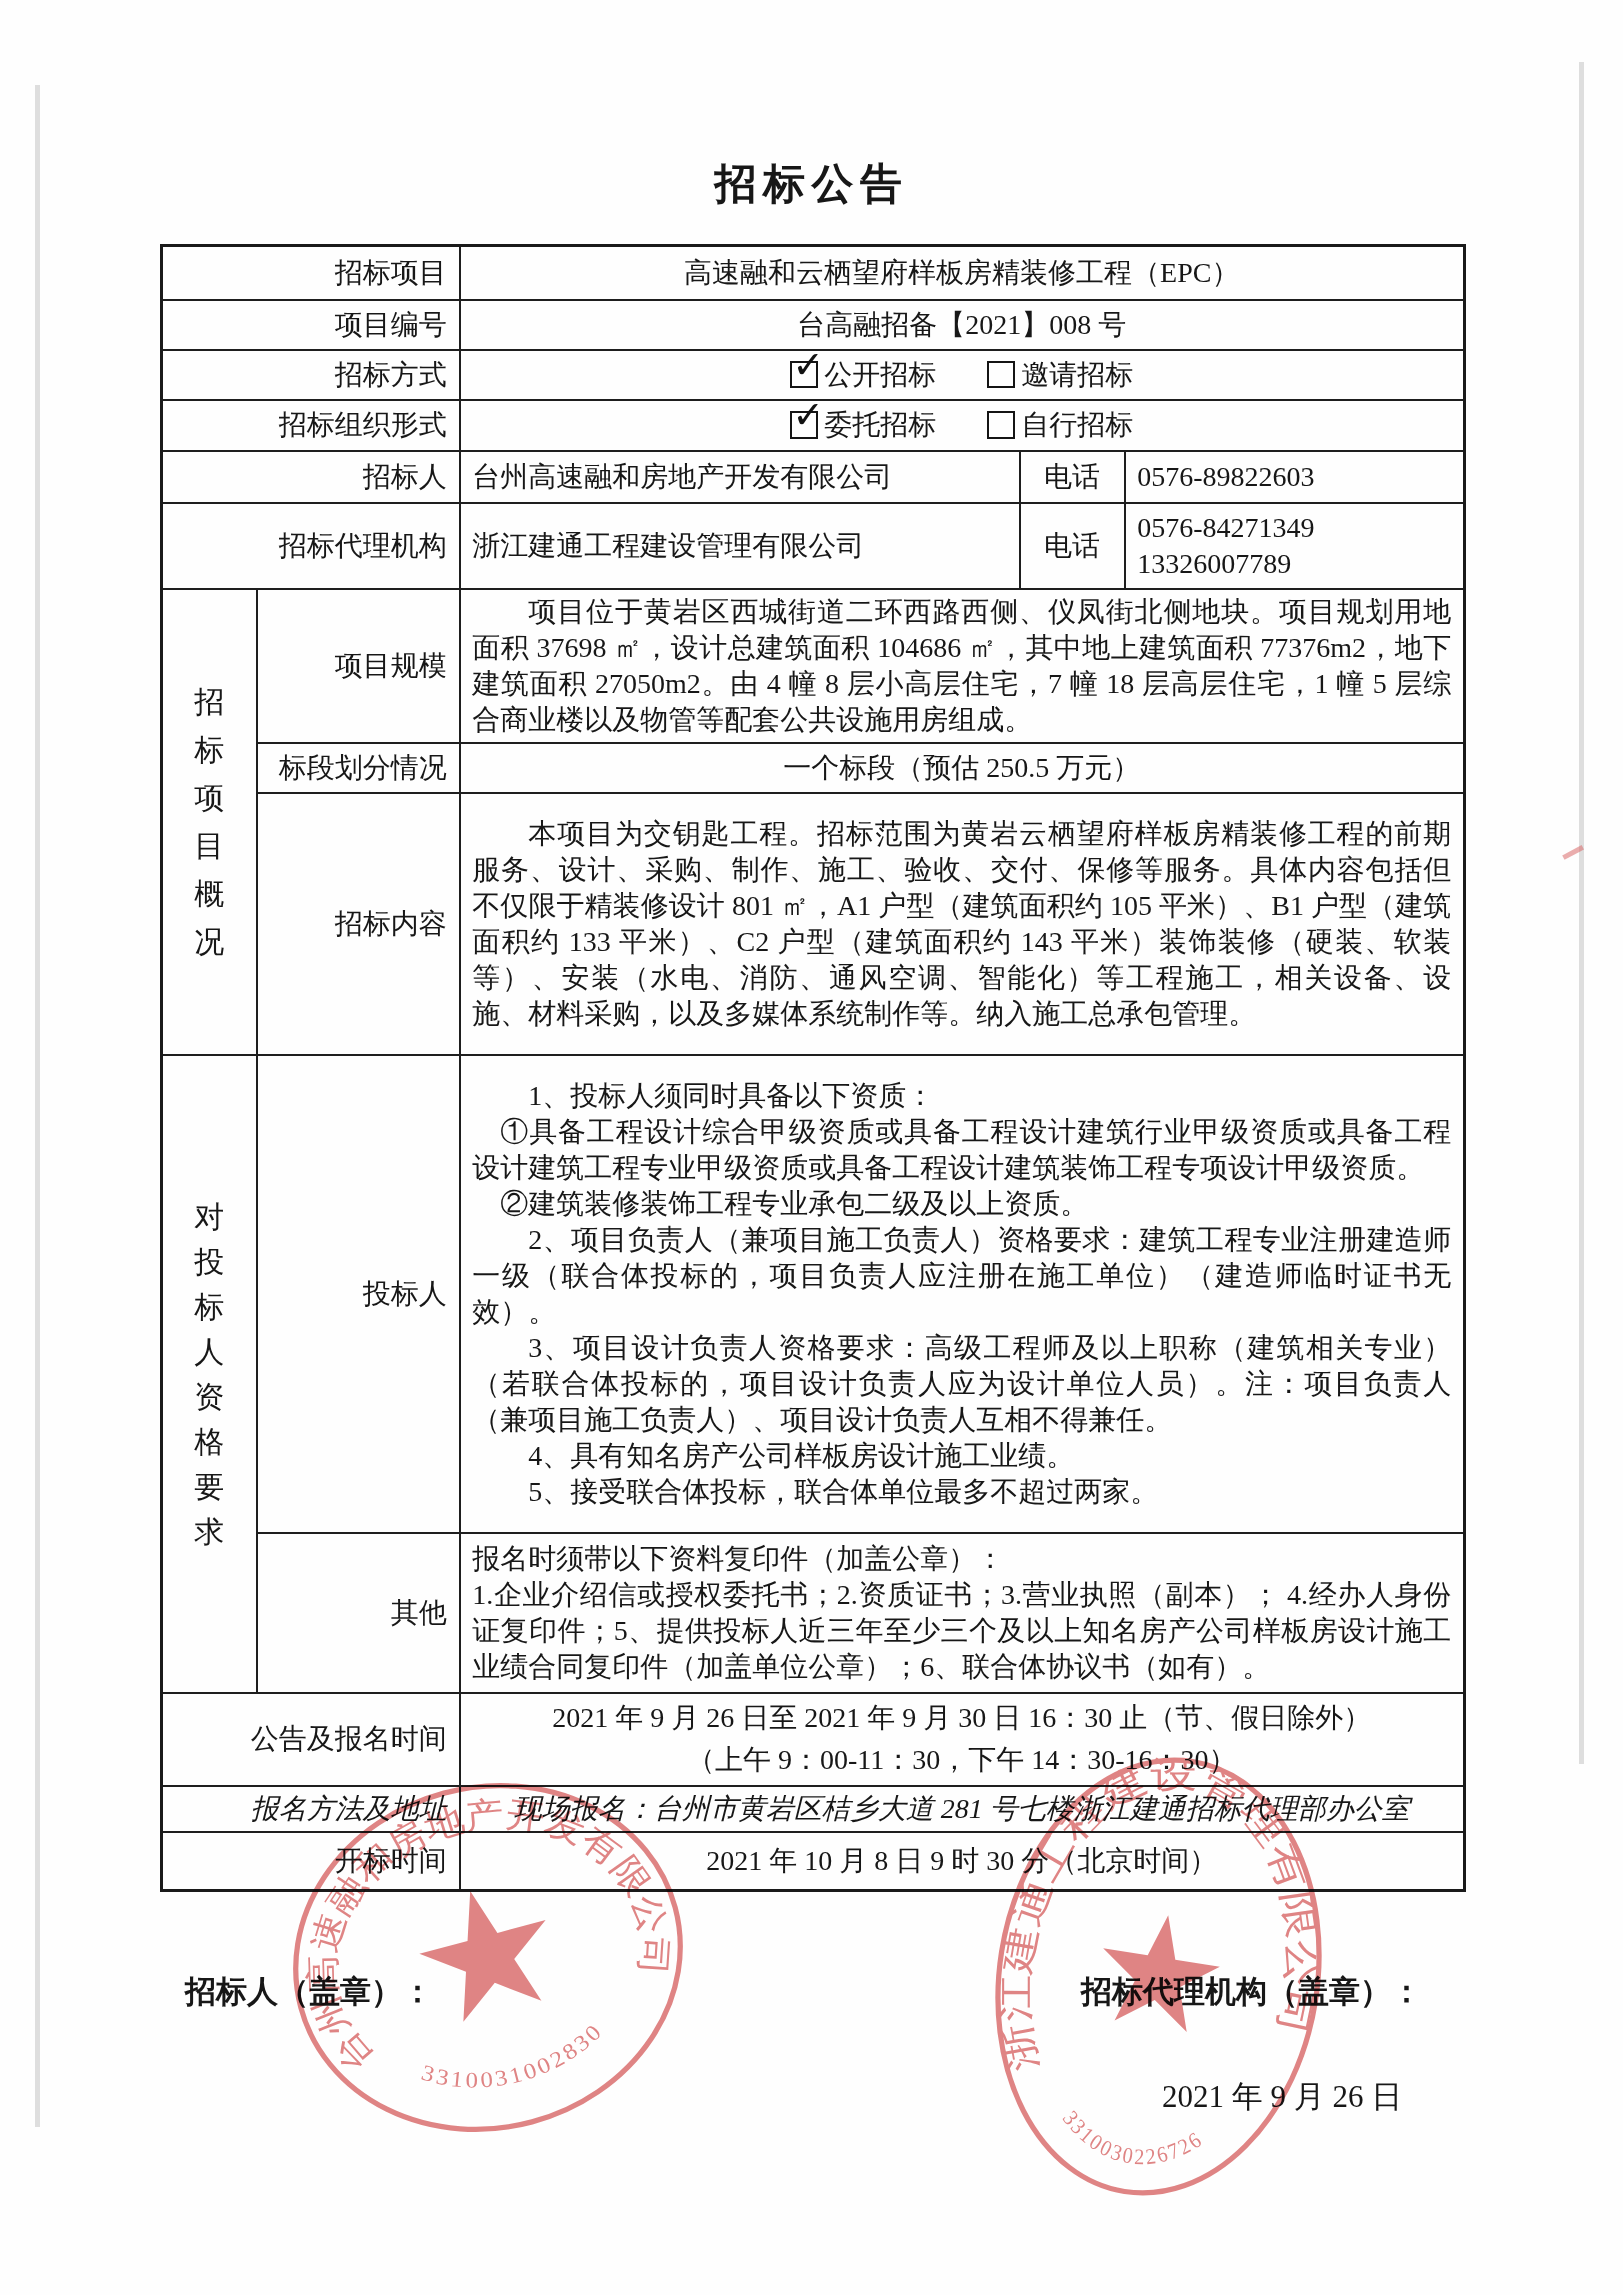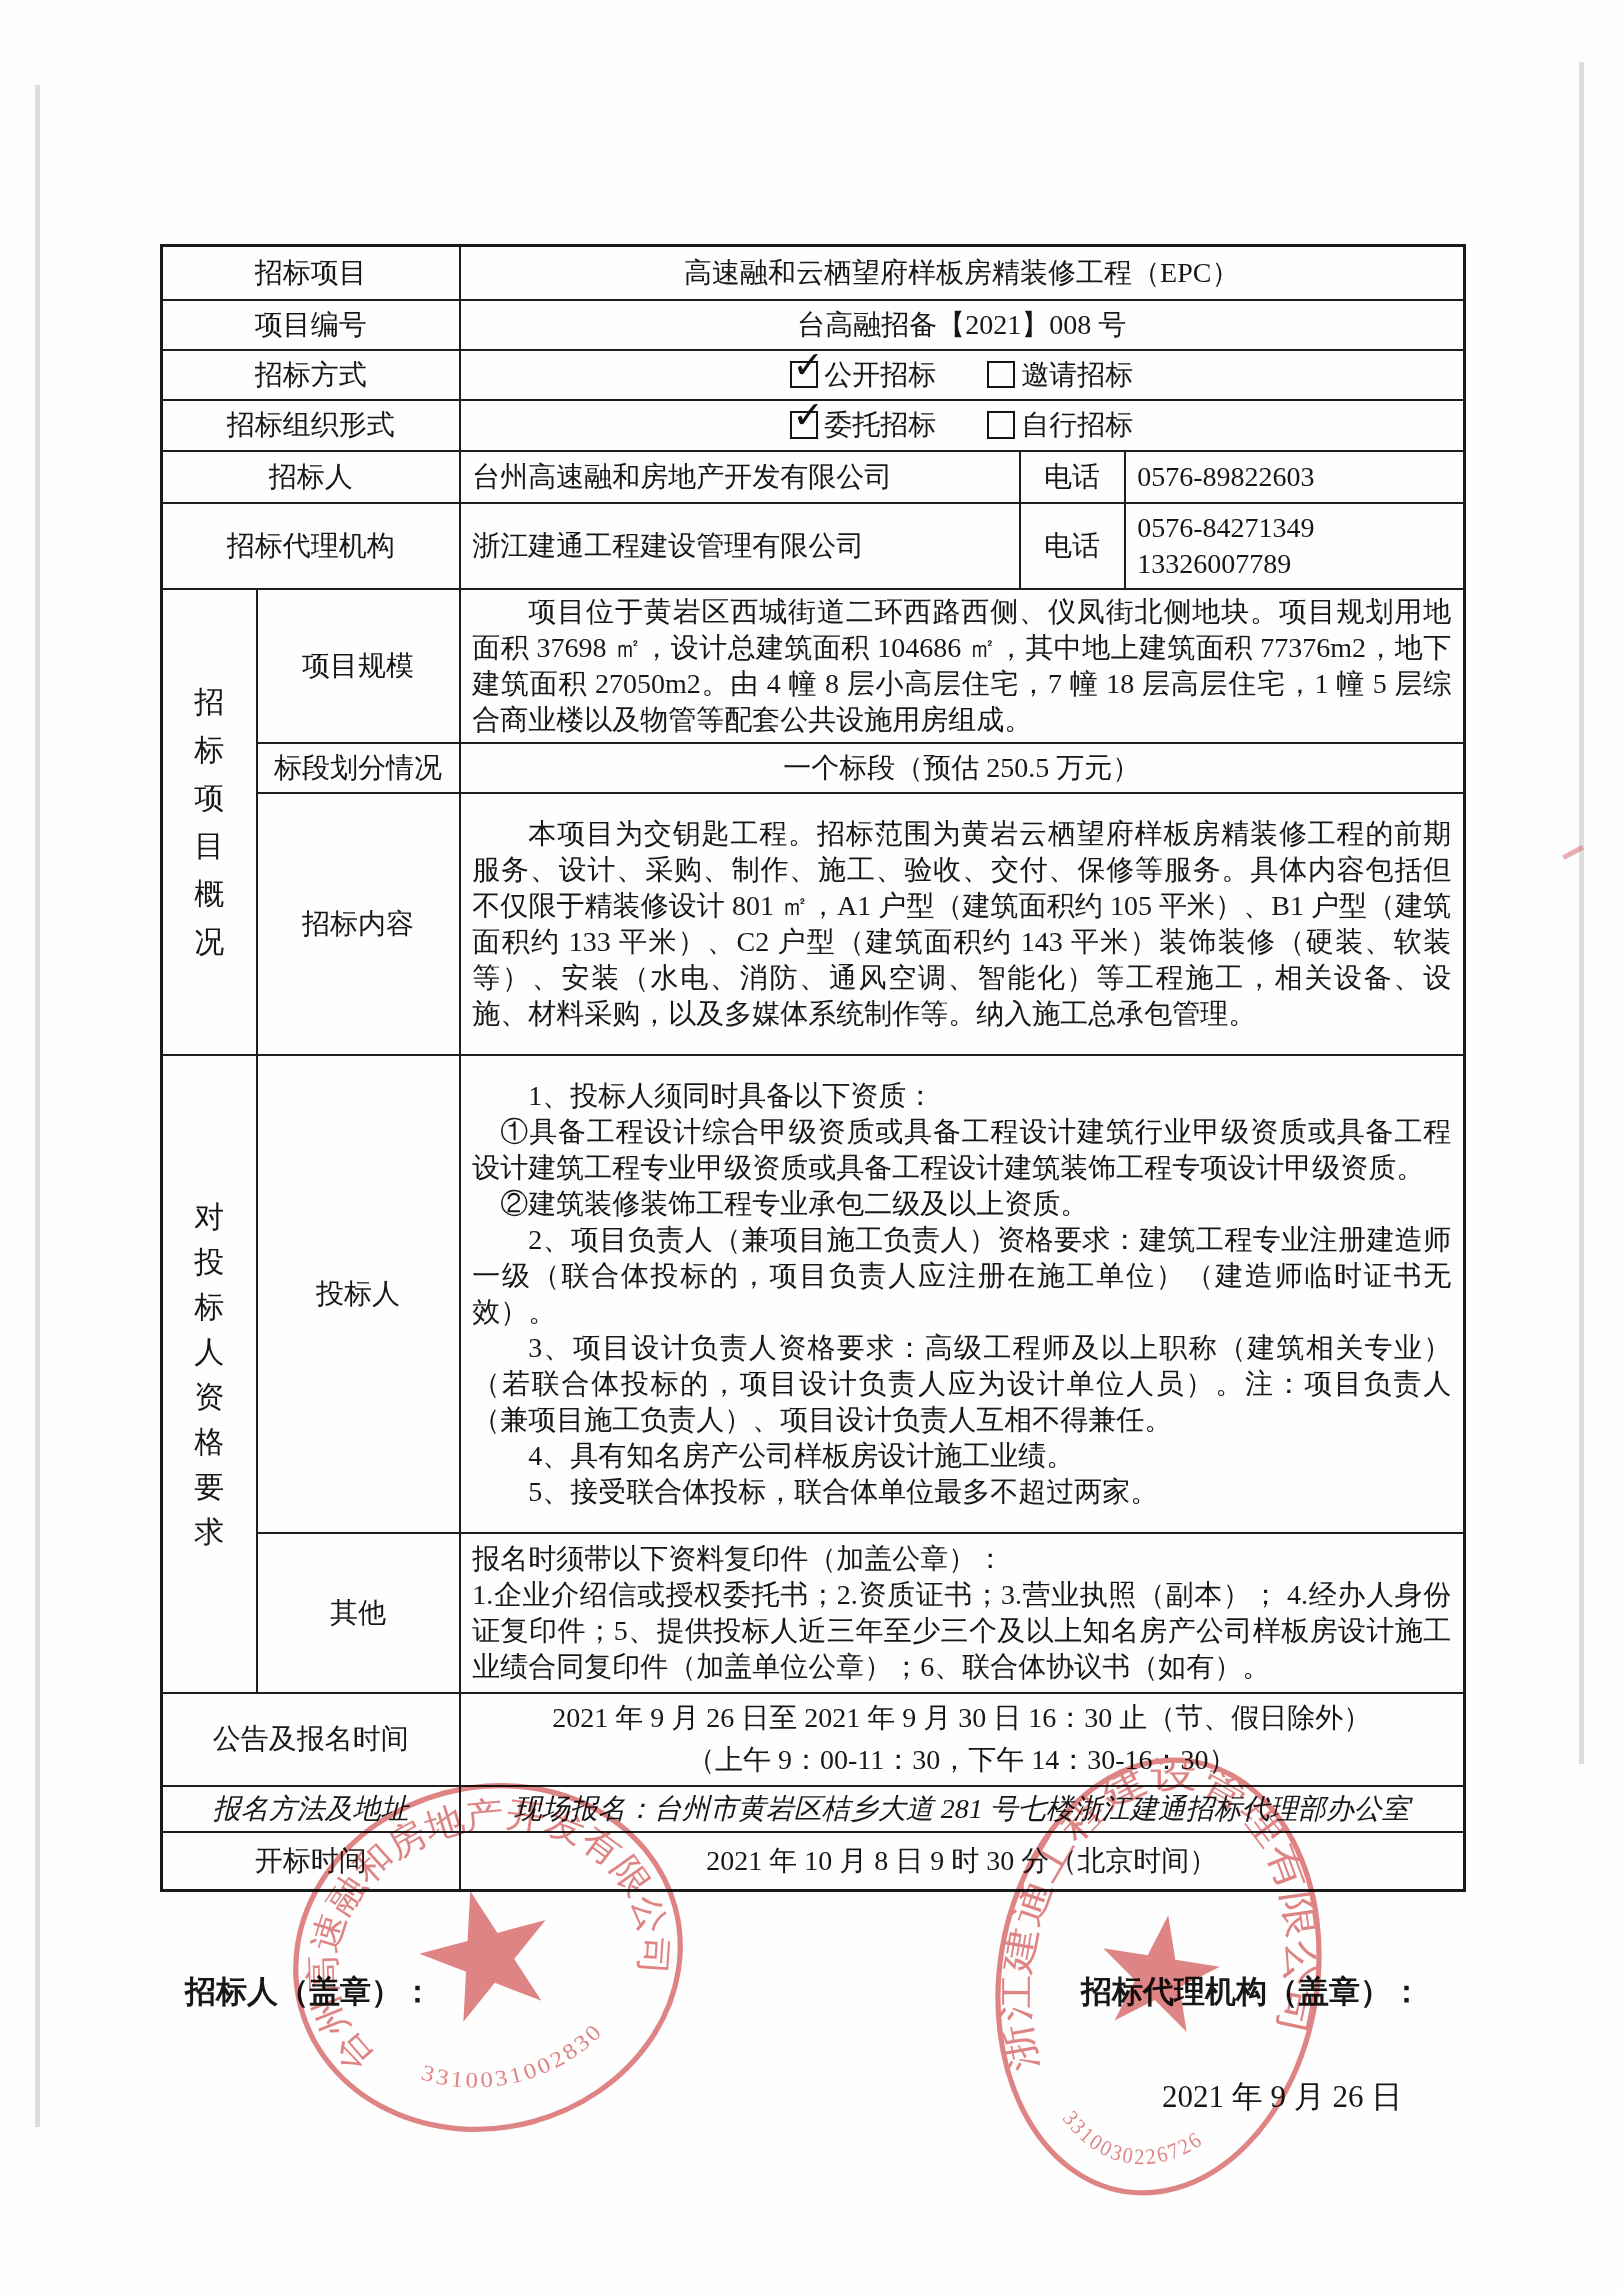--- a/index.html
+++ b/index.html
@@ -29,21 +29,21 @@
   }
   table.doc td{
     border:2px solid #1e1e1e;
     padding:3.9px 11.8px;
     font-size:28px;
     line-height:36px;
     vertical-align:middle;
     overflow:hidden;
   }
   table.doc{border:3.3px solid #1a1a1a;}
-  td.lbl{text-align:center;font-size:30px;}
+  td.lbl{text-align:right;font-size:30px;}
   td.ctr{text-align:center;}
   td.val-left{padding-left:26px;}
   .vlabel{
     width:33px;margin:12px auto;text-align:center;
     font-size:30px;line-height:1.6;word-break:break-all;
   }
   p.para{margin:0;text-align:justify;}
   .indent2{text-indent:2em;}
   .indent1{text-indent:1em;}
   .checkrow{display:flex;justify-content:center;align-items:center;gap:51px;}
@@ -78,20 +78,21 @@
 </style>
 </head>
 <body>
 
 <div class="page">
 
   <div class="scan-edge left"></div>
   <div class="scan-edge right"></div>
   <div class="red-speck"></div>
 
+  <div class="title">招标公告</div>
 
   <table class="doc">
     <colgroup>
       <col style="width:95px">
         <col style="width:203px">
       <col style="width:560px">
         <col style="width:105px">
         <col style="width:340px">
     </colgroup>
 

